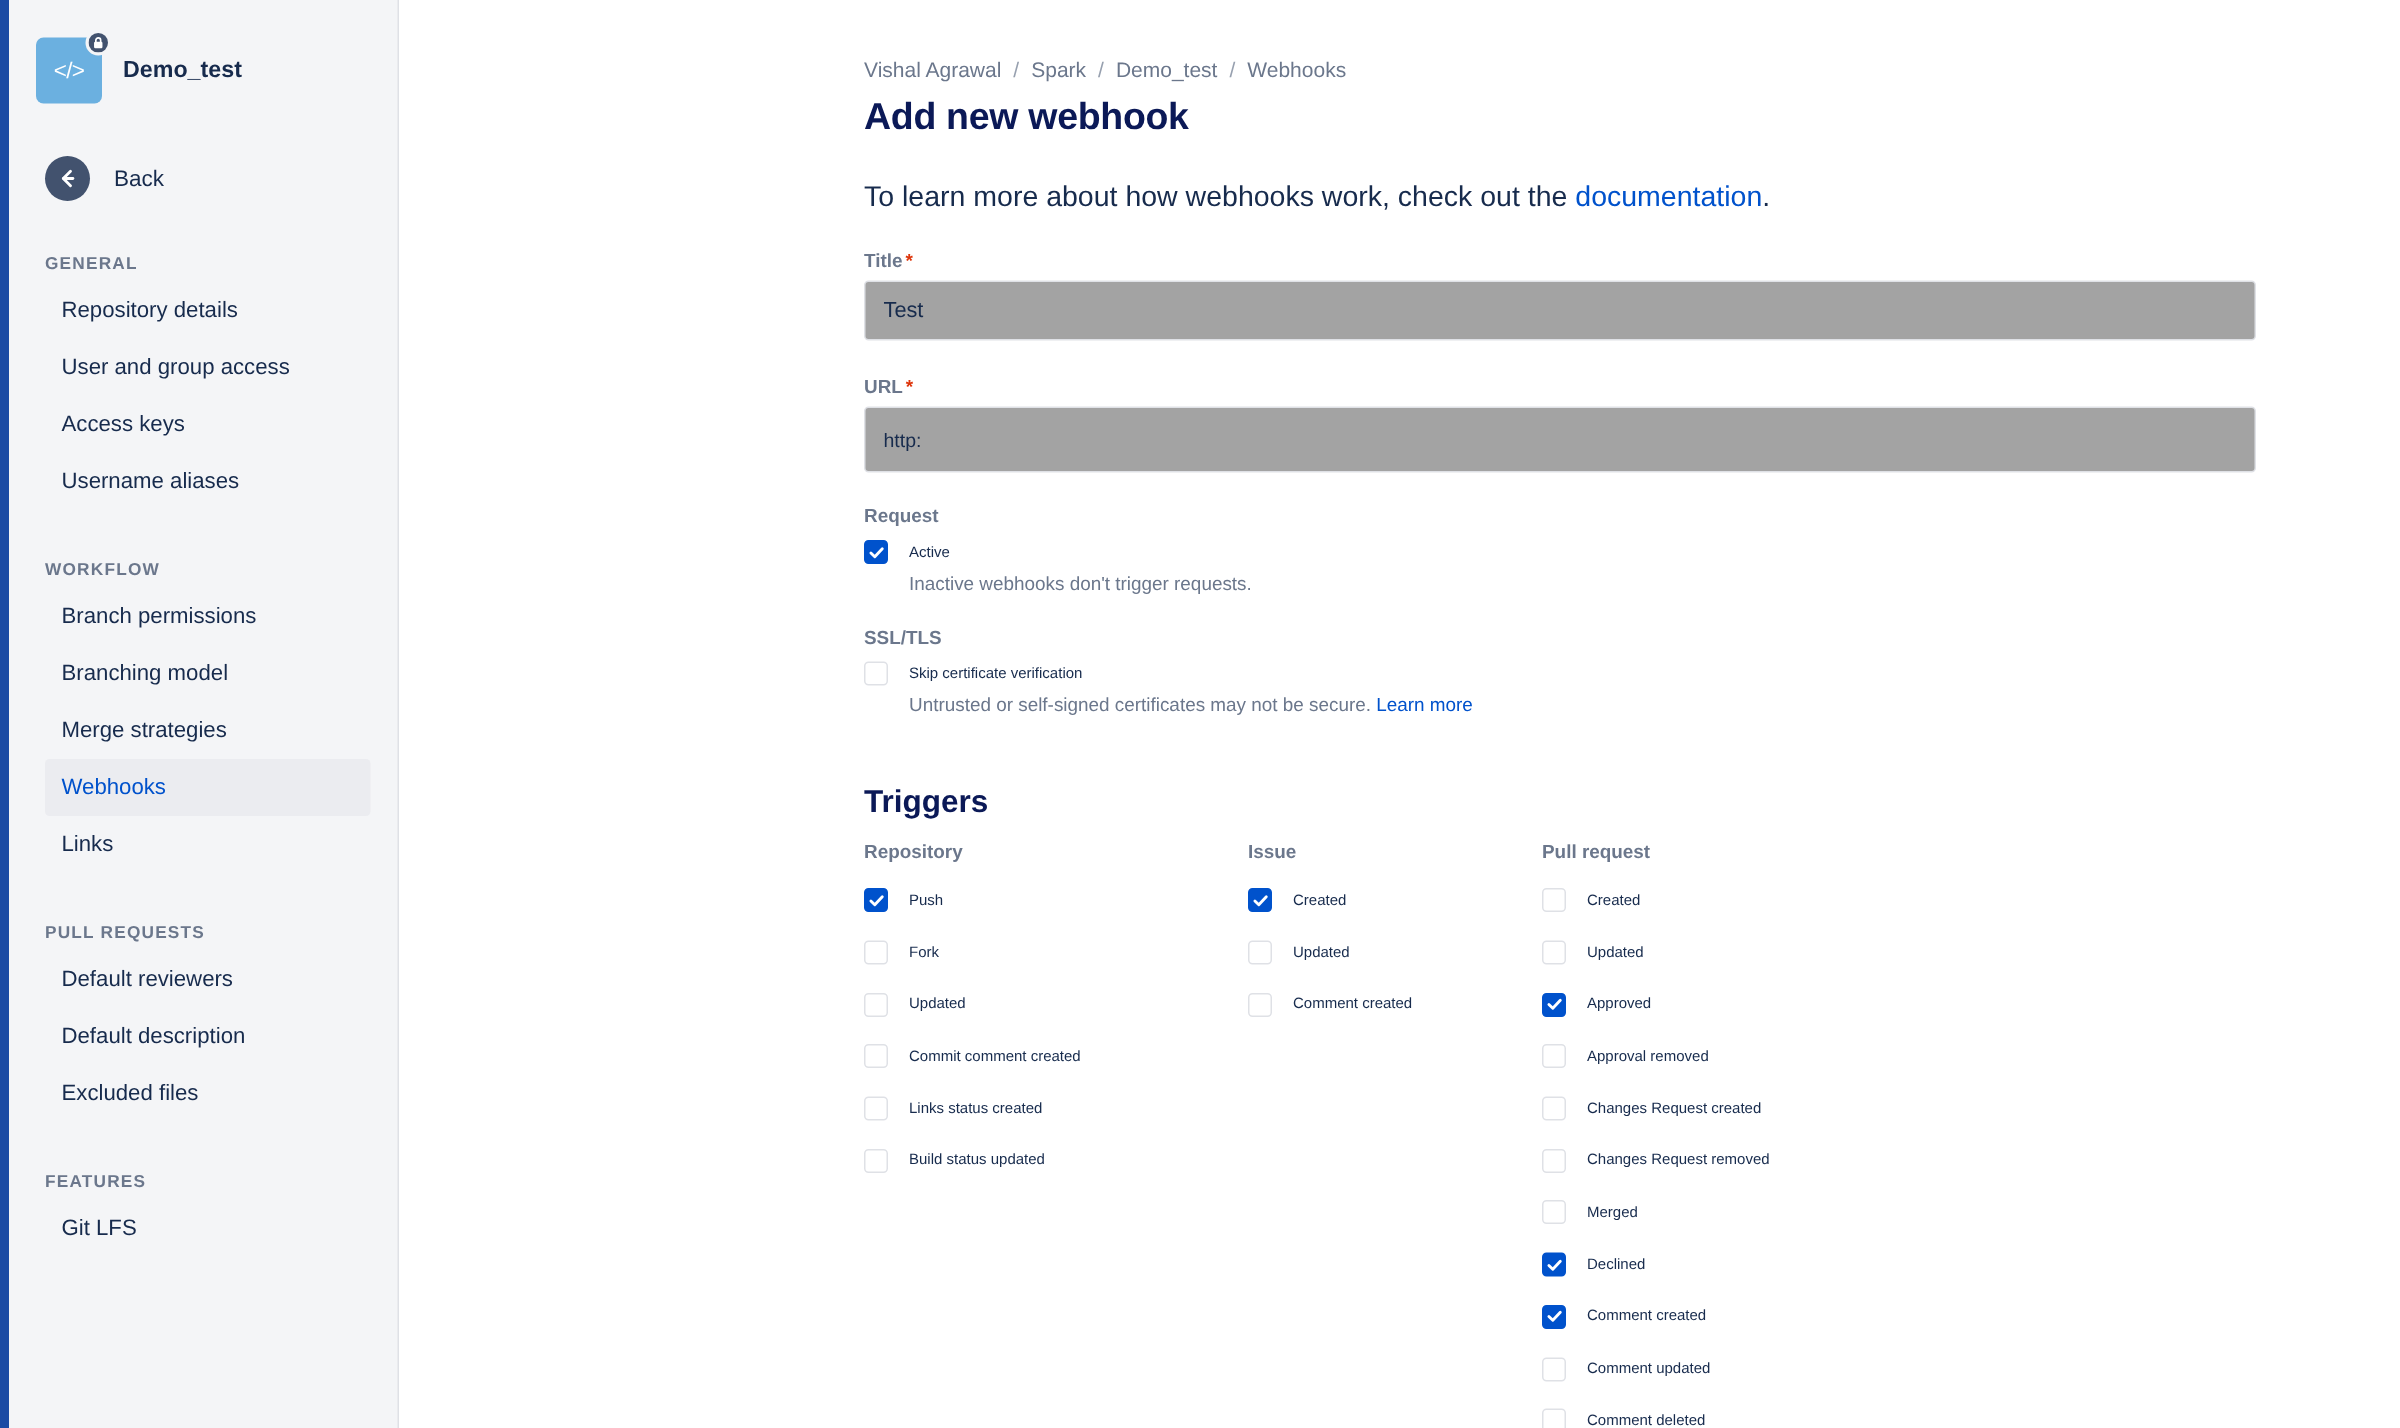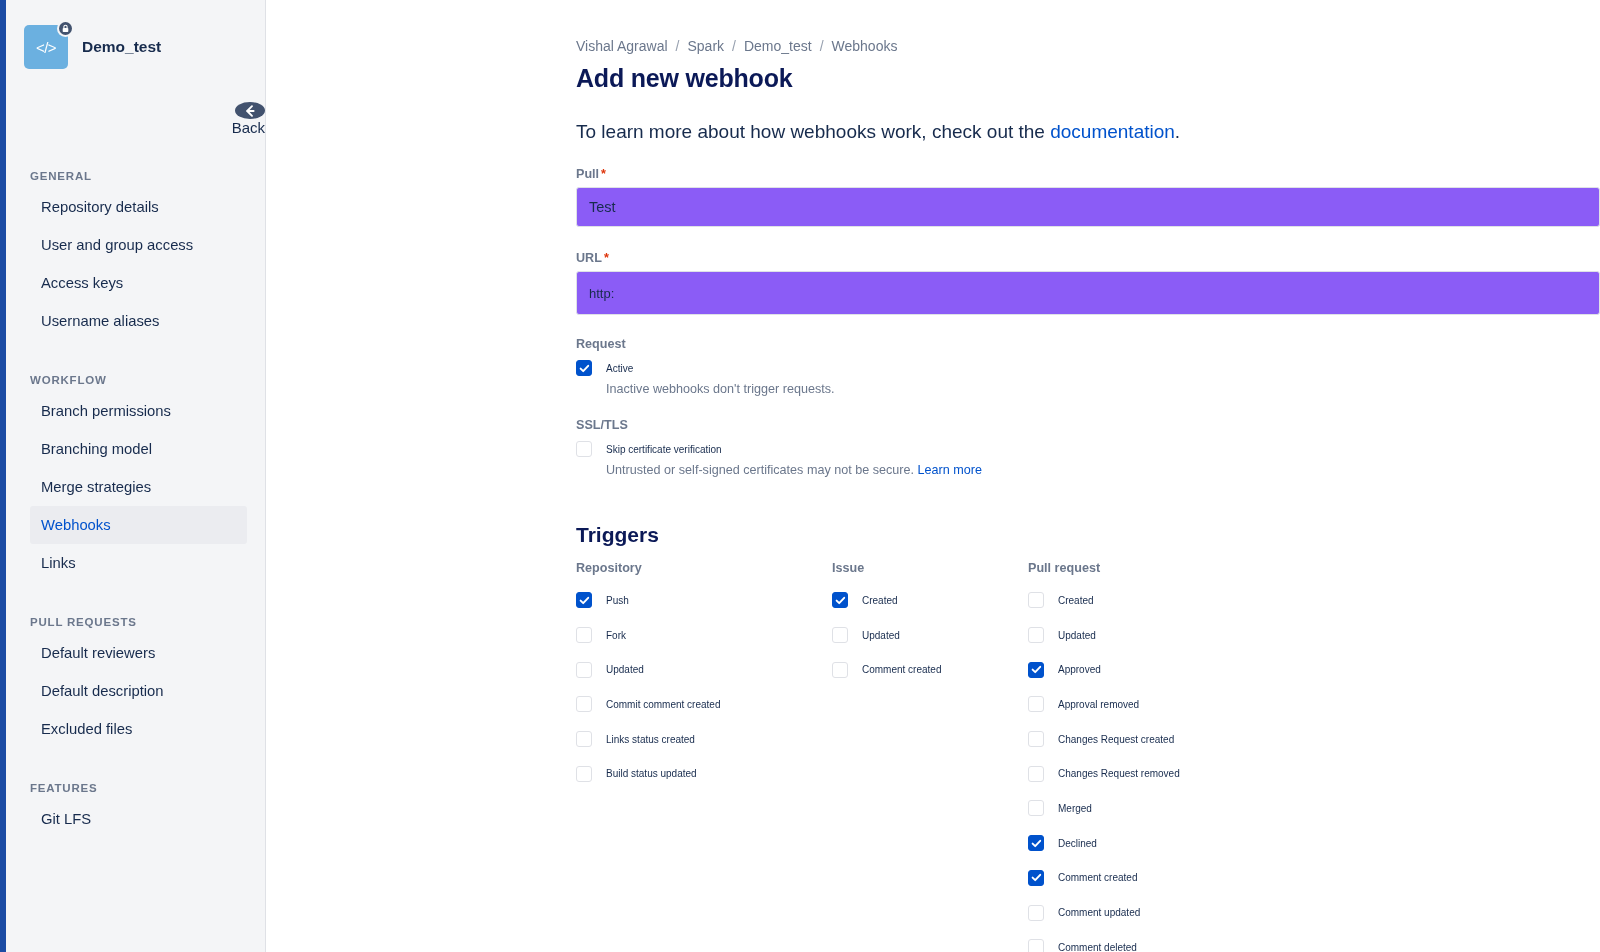--- a/index.html
+++ b/index.html
@@ -46,24 +46,23 @@
     width: 17px; height: 17px; border-radius: 50%;
     background: #F4F5F7;
     display: flex; align-items: center; justify-content: center;
   }
   .repo-lock svg { display:block; }
   .repo-name {
     margin-left: 14px; font-size: 15.5px; font-weight: bold; color: #172B4D;
   }
 
   .back-row {
-    display: flex; align-items: flex-end;
+    display: flex; align-items: center;
     padding-left: 24px; margin-top: 26px; height: 34px;
     cursor: pointer;
-    flex-direction: column;
   }
   .back-circle {
     width: 30px; height: 30px; border-radius: 50%;
     background: #42526E;
     display: flex; align-items: center; justify-content: center;
   }
   .back-label { margin-left: 16px; font-size: 15px; color: #172B4D; }
 
   .nav-section-title {
     margin: 34px 0 6px 24px;
@@ -102,22 +101,22 @@
   .intro a { color: #0052CC; text-decoration: none; cursor: pointer; }
 
   .field-label {
     margin-top: 24px; margin-bottom: 6px;
     font-size: 12.6px; font-weight: bold; color: #6B778C;
   }
   .req { color: #DE350B; font-size: 12.6px; margin-left: 2px; }
 
   .text-input {
     display: block;
-    width: 1024px; height: 40px;
-    background: #8b5cf6;
+    width: 928px; height: 40px;
+    background: #a3a3a3;
     border: 1px solid #DFE1E6;
     border-radius: 3px;
     padding: 0 12px;
     font-family: "Liberation Sans", sans-serif;
     font-size: 14.5px; color: #172B4D;
     outline: none;
   }
   .text-input.url { height: 44px; font-size: 13px; }
 
   .sub-label {
@@ -230,21 +229,21 @@
         <a>Webhooks</a>
       </nav>
 
       <h1 class="page-title">Add new webhook</h1>
 
       <p class="intro">
         <span>To learn more about how webhooks work, check out the </span><a>documentation</a><span>.</span>
       </p>
 
       <div class="field-label">
-        <span>Pull</span><span class="req">*</span>
+        <span>Title</span><span class="req">*</span>
       </div>
       <input class="text-input" type="text" value="Test" style="">
 
       <div class="field-label">
         <span>URL</span><span class="req">*</span>
       </div>
       <input class="text-input url" type="text" value="http:" style="">
 
       <div class="sub-label">Request</div>
       <div class="cb-row">

